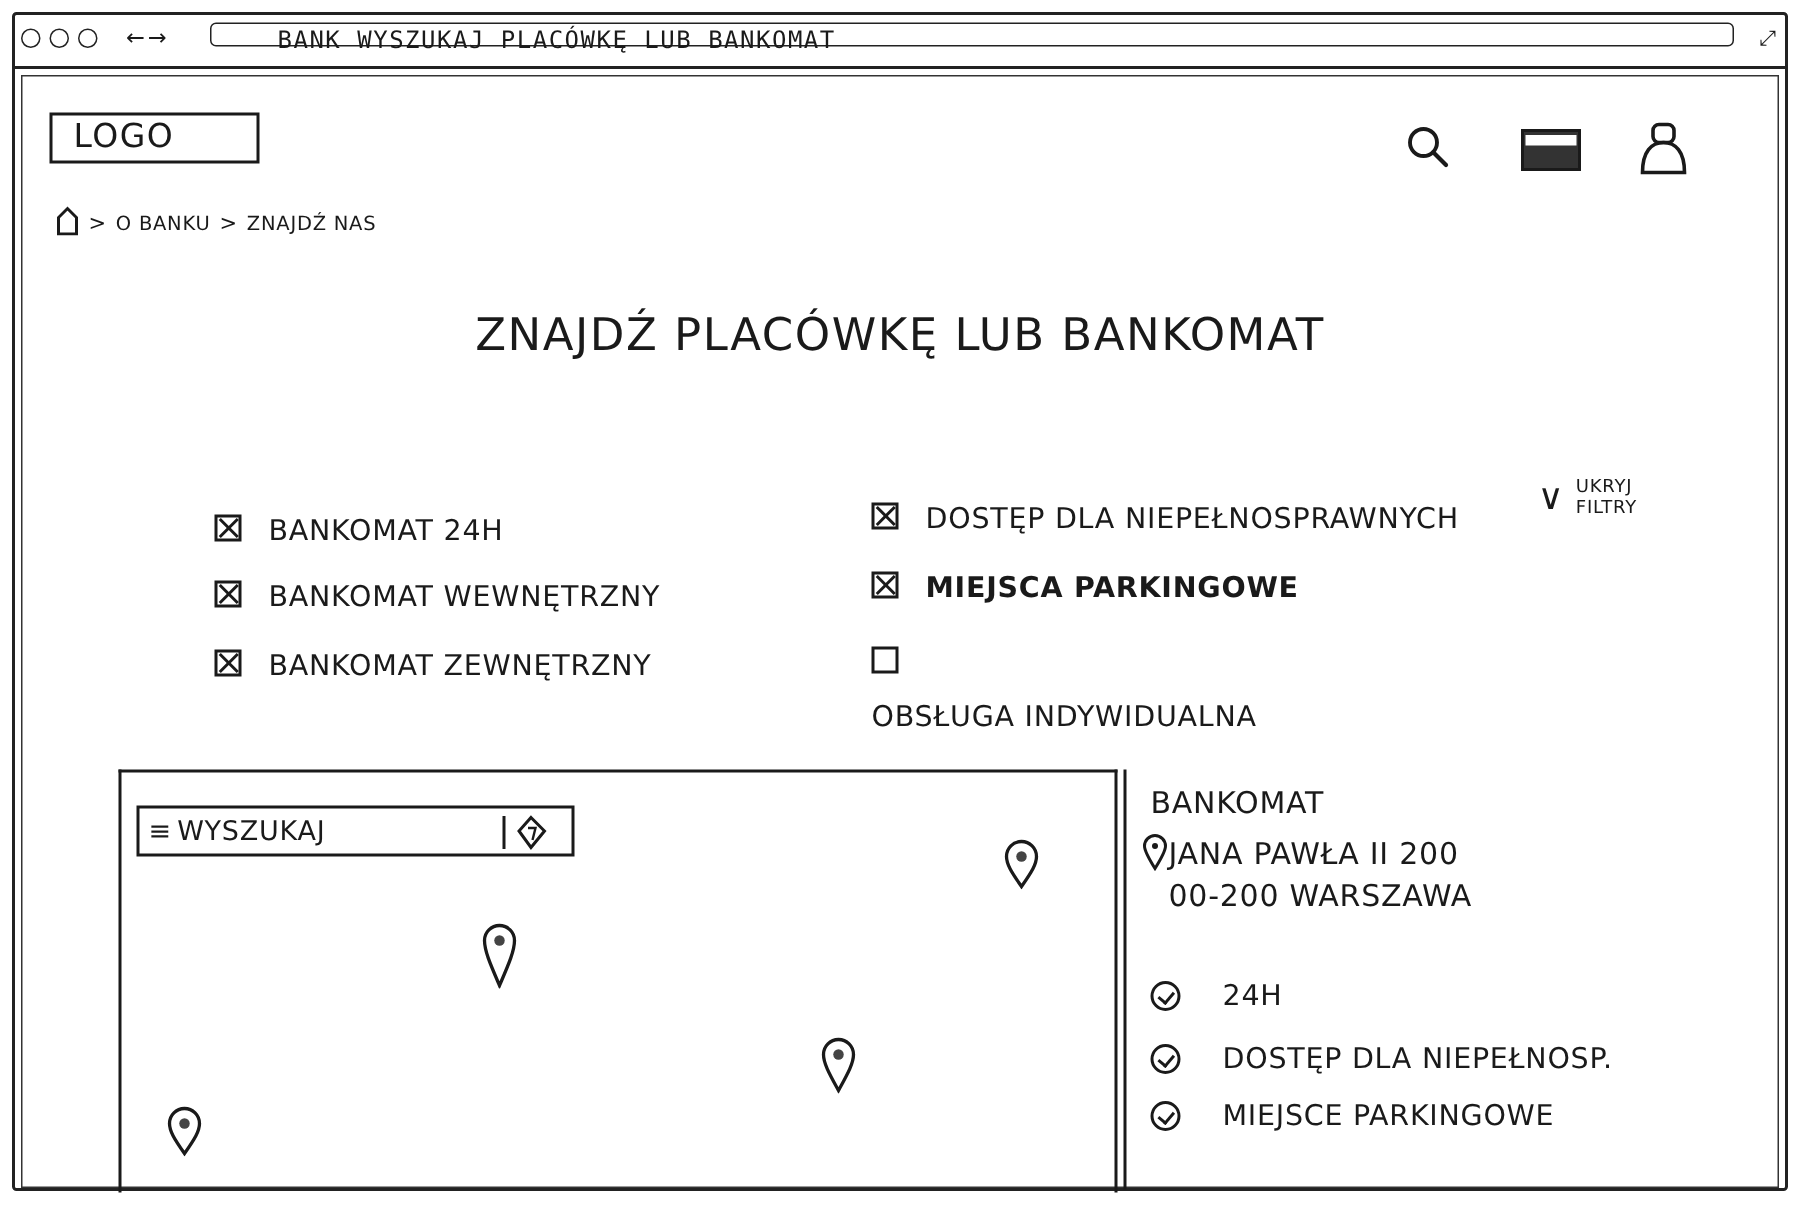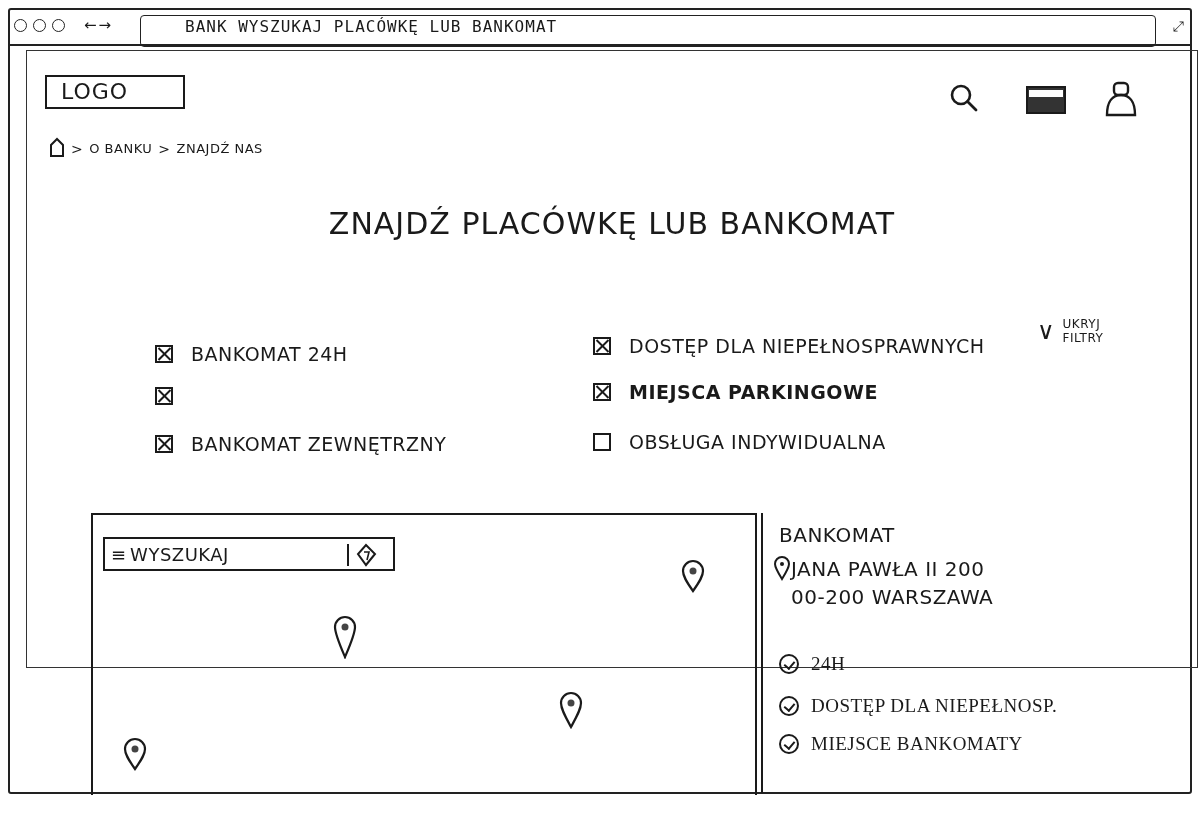--- a/index.html
+++ b/index.html
@@ -5,45 +5,45 @@
   * { box-sizing: border-box; margin: 0; padding: 0; }
   html, body { width: 1200px; height: 821px; background: #ffffff; overflow: hidden; }
   body { font-family: "DejaVu Sans", sans-serif; color: #1a1a1a; position: relative; }
 
   
   .window { position: absolute; left: 8px; top: 8px; width: 1184px; height: 786px; border: 2px solid #222; border-radius: 3px; }
   .chrome { position: absolute; left: 0; top: 0; width: 100%; height: 36px; border-bottom: 2px solid #222; }
   .dots { position: absolute; left: 4px; top: 9px; display: flex; gap: 6px; }
   .dot { width: 13px; height: 13px; border: 1.6px solid #222; border-radius: 50%; }
   .navarrows { position: absolute; left: 74px; top: 6px; font-size: 15px; letter-spacing: 2px; cursor: pointer; }
-  .urlbar { position: absolute; left: 130px; top: 5px; width: 1016px; height: 32px; border: 1.8px solid #222; border-radius: 4px; padding-left: 44px; font-size: 16px; line-height: 21px; letter-spacing: 1px; font-family: "DejaVu Sans Mono", monospace; }
+  .urlbar { position: absolute; left: 130px; top: 5px; width: 1016px; height: 16px; border: 1.8px solid #222; border-radius: 4px; padding-left: 44px; font-size: 16px; line-height: 21px; letter-spacing: 1px; font-family: "DejaVu Sans Mono", monospace; }
   .expand { position: absolute; right: 6px; top: 8px; font-size: 14px; cursor: pointer; }
 
-  .page { position: absolute; left: 16px; top: 40px; width: 1172px; height: 618px; border: 1.5px solid #333; }
+  .page { position: absolute; left: 4px; top: 40px; width: 1172px; height: 742px; border: 1.5px solid #333; }
 
   
   .logo { position: absolute; left: 18px; top: 24px; width: 140px; height: 34px; border: 2.4px solid #1a1a1a; font-size: 22px; padding-left: 14px; line-height: 29px; font-family: "DejaVu Sans", sans-serif; letter-spacing: 1px; }
   .header-icons { position: absolute; right: 58px; top: 30px; display: flex; gap: 42px; align-items: center; }
   .hicon { width: 36px; height: 36px; position: relative; cursor: pointer; }
 
   
   .breadcrumb { position: absolute; left: 22px; top: 86px; display: flex; align-items: center; gap: 6px; font-size: 13px; letter-spacing: 0.5px; }
   .bc-sep { font-size: 14px; }
   .bc-link { cursor: pointer; }
 
   .page-title { position: absolute; left: 0; width: 100%; top: 155px; text-align: center; font-size: 30px; letter-spacing: 1px; font-weight: normal; }
 
   
   .tabs { position: absolute; top: 215px; left: 0; width: 100%; height: 40px; }
   .tab { position: absolute; font-size: 21px; letter-spacing: 0.5px; cursor: pointer; }
   .tab.active { font-weight: bold; font-size: 24px; }
 
   
   .filters { position: absolute; top: 282px; left: 0; width: 100%; height: 140px; }
-  .filter { position: absolute; display: flex; align-items: center; gap: 18px; font-size: 19px; letter-spacing: 0.5px; cursor: pointer; }
+  .filter { position: absolute; display: flex; align-items: flex-start; gap: 18px; font-size: 19px; letter-spacing: 0.5px; cursor: pointer; }
   .cbox { width: 18px; height: 18px; border: 2px solid #1a1a1a; position: relative; flex: none; }
   .cbox.checked::before, .cbox.checked::after { content: ""; position: absolute; left: -1px; top: 6px; width: 17px; height: 2px; background: #1a1a1a; }
   .cbox.checked::before { transform: rotate(45deg); }
   .cbox.checked::after { transform: rotate(-45deg); }
   .hide-filters { position: absolute; left: 1010px; top: 266px; display: flex; align-items: center; gap: 8px; cursor: pointer; }
   .hide-filters .chev { font-size: 24px; }
   .hide-filters .lbl { font-size: 12px; line-height: 14px; width: 50px; letter-spacing: 0.5px; }
 
   
   .map { position: absolute; left: 64px; top: 462px; width: 666px; height: 282px; border: 2.5px solid #1a1a1a; border-bottom: none; }
@@ -51,21 +51,21 @@
   .map-search .menu { font-size: 18px; margin-right: 4px; cursor: pointer; }
   .map-search .q { font-size: 18px; letter-spacing: 0.5px; }
   .map-search .loc { position: absolute; right: 16px; top: 4px; width: 22px; height: 22px; cursor: pointer; }
   .map-search .sep { position: absolute; right: 44px; top: 5px; width: 2px; height: 22px; background: #1a1a1a; }
   .pin { position: absolute; width: 24px; height: 34px; cursor: pointer; }
 
   
   .detail { position: absolute; left: 734px; top: 462px; width: 438px; height: 280px; border-left: 2px solid #1a1a1a; }
   .detail-title { position: absolute; left: 16px; top: 10px; font-size: 20px; letter-spacing: 0.5px; }
   .addr { position: absolute; left: 10px; top: 42px; display: flex; font-size: 20px; letter-spacing: 0.5px; line-height: 28px; }
-  .feat { position: absolute; left: 16px; display: flex; align-items: center; gap: 12px; font-size: 19px; letter-spacing: 0.5px; font-family: Liberation Serif, serif; }
+  .feat { position: absolute; left: 16px; display: flex; align-items: center; gap: 28px; font-size: 19px; letter-spacing: 0.5px; }
   .ccheck { width: 20px; height: 20px; border: 2px solid #1a1a1a; border-radius: 50%; position: relative; flex: none; }
   .ccheck::after { content: ""; position: absolute; left: 5px; top: 3px; width: 5px; height: 8px; border-right: 2px solid #1a1a1a; border-bottom: 2px solid #1a1a1a; transform: rotate(40deg); }
 </style>
 </head>
 <body>
 
 <div class="window">
   <div class="chrome">
     <div class="dots">
       <div class="dot"></div>
@@ -118,34 +118,35 @@
     <h1 class="page-title">ZNAJDŹ PLACÓWKĘ LUB BANKOMAT</h1>
 
 
     <div class="filters">
       <div class="filter" style="left:128px; top:10px;">
         <span class="cbox checked"></span>
         <span>BANKOMAT 24H</span>
       </div>
       <div class="filter" style="left:128px; top:54px;">
         <span class="cbox checked"></span>
+        <span>BANKOMAT WEWNĘTRZNY</span>
       </div>
       <div class="filter" style="left:128px; top:100px;">
         <span class="cbox checked"></span>
         <span>BANKOMAT ZEWNĘTRZNY</span>
       </div>
       <div class="filter" style="left:566px; top:2px;">
         <span class="cbox checked"></span>
         <span>DOSTĘP DLA NIEPEŁNOSPRAWNYCH</span>
       </div>
       <div class="filter" style="left:566px; top:48px;font-weight:bold;">
         <span class="cbox checked"></span>
         <span>MIEJSCA PARKINGOWE</span>
       </div>
-      <div class="filter" style="left:566px; top:98px;">
+      <div class="filter" style="left:566px; top:98px;flex-direction:column;">
         <span class="cbox"></span>
         <span>OBSŁUGA INDYWIDUALNA</span>
       </div>
     </div>
     <div class="hide-filters">
       <span class="chev">∨</span>
       <span class="lbl">UKRYJ FILTRY</span>
     </div>
 
     <div class="map">
@@ -204,17 +205,17 @@
       <div class="feat" style="top:140px;">
         <span class="ccheck"></span>
         <span>24H</span>
       </div>
       <div class="feat" style="top:182px;">
         <span class="ccheck"></span>
         <span>DOSTĘP DLA NIEPEŁNOSP.</span>
       </div>
       <div class="feat" style="top:220px;">
         <span class="ccheck"></span>
-        <span>MIEJSCE BANKOMATY</span>
+        <span>MIEJSCE PARKINGOWE</span>
       </div>
     </div>
   </div>
 </div>
 
 </body></html>

